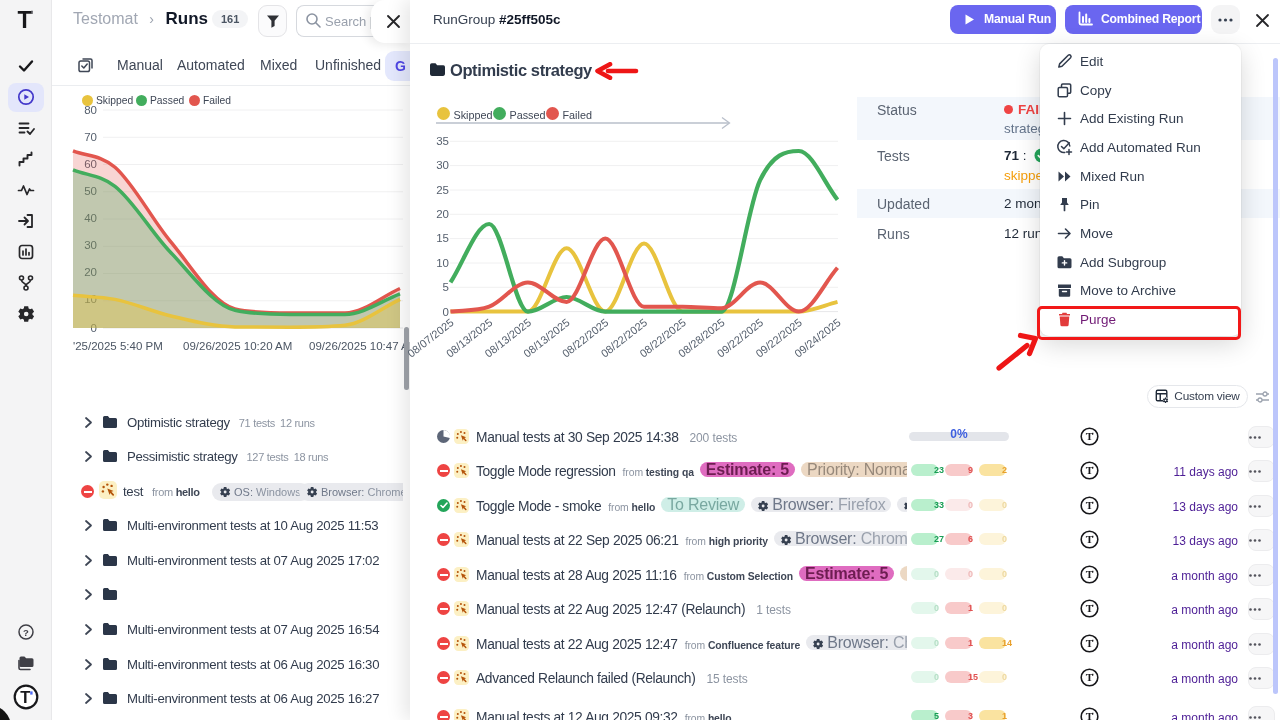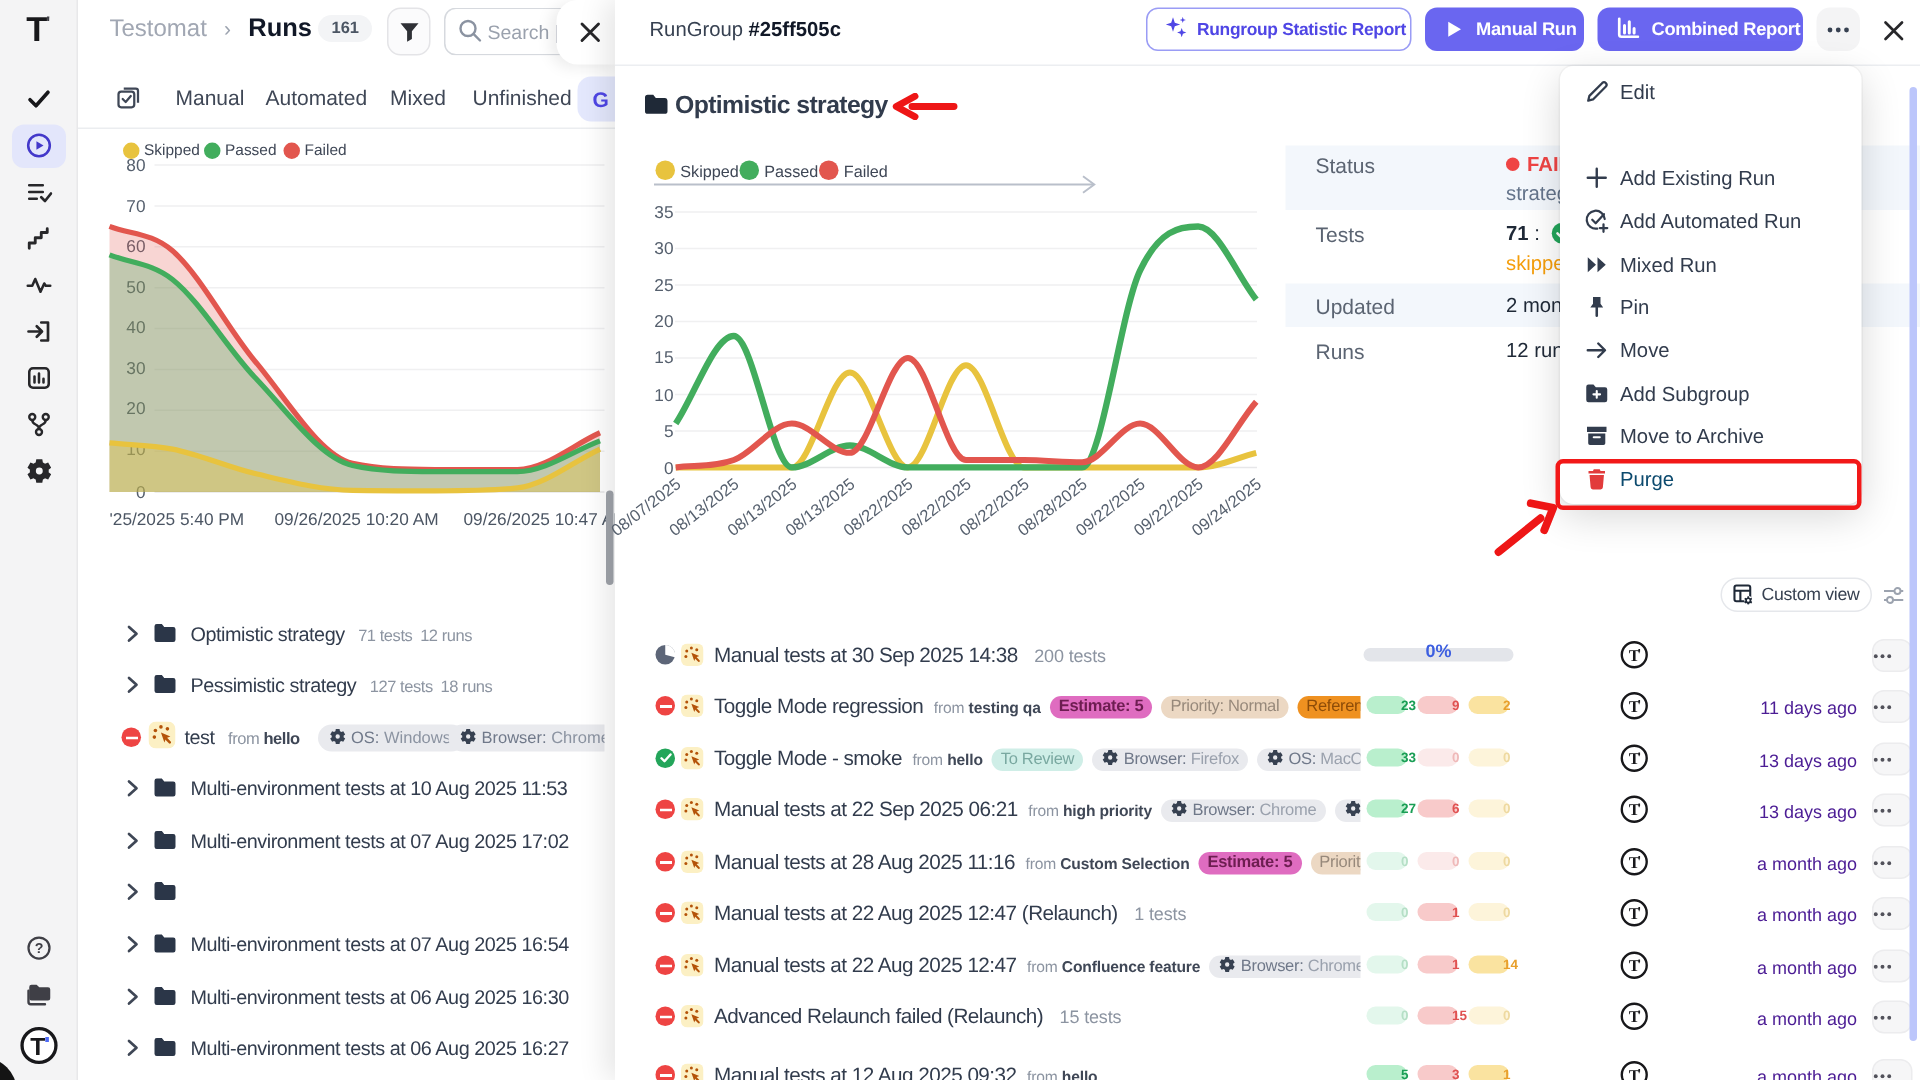--- a/index.html
+++ b/index.html
@@ -50,21 +50,21 @@
 
 #cview { position:absolute; left:737px; top:385px; width:101px; height:23px; border:1px solid #e5e7eb; border-radius:12px; background:#fff; font-size:11.8px; color:#374151; font-weight:500; line-height:21px; text-align:center; letter-spacing:-0.2px; }
 
 .rrow { position:absolute; left:0; width:870px; height:24px; }
 .stat { position:absolute; left:25px; top:4px; width:13px; height:13px; border-radius:50%; }
 .emoji { position:absolute; left:44px; top:1px; }
 .rwrap { position:absolute; left:66px; top:0; width:431px; height:21px; overflow:hidden; white-space:nowrap; }
 .rname { font-size:13.8px; color:#323c4d; font-weight:500; letter-spacing:-0.35px; }
 .rfrom { font-size:10.4px; color:#8c94a1; font-weight:400; letter-spacing:-0.1px; }
 .rfrom b { color:#3f4756; font-weight:700; }
-.pill { display:inline-block; height:15px; line-height:15px; border-radius:8px; padding:0 6px; font-size:11px; letter-spacing:-0.2px; margin-left:6px; vertical-align:1px; }
+.pill { display:inline-block; height:15px; line-height:15px; border-radius:8px; padding:0 6px; font-size:16px; letter-spacing:-0.2px; margin-left:6px; vertical-align:1px; }
 .gpill { background:#e9eaee; color:#6f7889; }
 .cnt { position:absolute; top:2px; width:27px; height:12px; border-radius:6px; font-size:9px; font-weight:700; text-align:center; line-height:12.5px;padding-left:23px; }
 .tcirc { position:absolute; left:670px; top:-1px; }
 .rdate { position:absolute; right:42px; top:3px; font-size:12px; color:#4c1d95; }
 .rmenu { position:absolute; right:5px; top:-2px; width:27px; height:22px; background:#f6f6f7; border:1px solid #ececee; border-radius:8px; text-align:center; }
 #ovscroll { position:absolute; left:1273px; top:58px; width:5px; height:636px; background:#bcc6fb; border-radius:3px; }
 
 #dropdown { position:absolute; left:1040px; top:44px; width:201px; height:292px; background:#fff; border-radius:9px; box-shadow:0 8px 26px rgba(0,0,0,.16), 0 0 0 1px rgba(0,0,0,.03); }
 .mitem { position:absolute; left:0; width:201px; height:29px; }
 .mico { position:absolute; left:16px; top:6px; }
@@ -291,23 +291,20 @@
           <path fill="#2b3648" d="M1 2.5 a1.5 1.5 0 0 1 1.5-1.5 h3.4 l1.6 2 h6 A1.5 1.5 0 0 1 15 4.5 v7 a1.5 1.5 0 0 1-1.5 1.5 h-11 A1.5 1.5 0 0 1 1 11.5 Z"></path>
         </svg>
         <div class="tname">Multi-environment tests at 06 Aug 2025 16:27</div>
       </div>
 </div>
 <div id="pagescroll"></div>
 </div>
 <div id="overlay">
 <div id="ovhead"></div>
 <div id="ovtitle">RunGroup <b>#25ff505c</b></div>
-<div class="btn" id="btn-stat"><svg style="display:inline-block;vertical-align:-3px;margin:0 6px 0 11px" width="16" height="16" viewBox="0 0 16 16">
-        <path fill="#4f46e5" d="M6 1.5 l1.2 3.6 3.6 1.2 -3.6 1.2 L6 11.1 4.8 7.5 1.2 6.3 4.8 5.1 Z M11.8 8.6 l.8 2.3 2.3.8 -2.3.8 -.8 2.3 -.8-2.3 -2.3-.8 2.3-.8 Z M12.5 1.2 l.5 1.6 1.6.5 -1.6.5 -.5 1.6 -.5-1.6 -1.6-.5 1.6-.5 Z"></path>
-      </svg>Rungroup Statistic Report</div>
 <div class="btn" id="btn-manual"><svg style="display:inline-block;vertical-align:-2.5px;margin:0 8px 0 13px" width="13" height="13" viewBox="0 0 13 13">
         <path d="M2.5 1.5 L11 6.5 L2.5 11.5 Z" fill="#fff"></path>
       </svg>Manual Run</div>
 <div class="btn" id="btn-comb"><svg style="display:inline-block;vertical-align:-3px;margin:0 8px 0 13px" width="15" height="15" viewBox="0 0 15 15">
         <path d="M1.5 1.5 V12 a1.5 1.5 0 0 0 1.5 1.5 H14" stroke="#fff" stroke-width="1.8" fill="none" stroke-linecap="round"></path>
         <path d="M5 11 V6 M8.2 11 V3.5 M11.4 11 V8" stroke="#fff" stroke-width="2" stroke-linecap="round"></path>
       </svg>Combined Report</div>
 <div id="btn-dots">
       <svg style="margin:13px auto 0;display:block" width="15" height="4" viewBox="0 0 15 4">
         <circle cx="2" cy="2" r="1.6" fill="#374151"></circle>
@@ -771,20 +768,27 @@
 </div>
 </div>
 <div id="ovscroll"></div>
 <div id="dropdown">
 <div class="mitem" style="top:3px">
       <svg class="mico" width="17" height="17" viewBox="0 0 17 17">
         <path d="M12.2 2.3 a1.7 1.7 0 0 1 2.4 2.4 L6 13.3 l-3.2.8 .8-3.2 Z" stroke="#323c4d" stroke-width="1.5" fill="none" stroke-linejoin="round"></path>
       </svg>
       <div class="mtxt">Edit</div>
     </div>
+<div class="mitem" style="top:32px">
+      <svg class="mico" width="17" height="17" viewBox="0 0 17 17">
+        <path d="M5.5 5.5 V3.2 a1.2 1.2 0 0 1 1.2-1.2 h6.8 a1.2 1.2 0 0 1 1.2 1.2 v6.8 a1.2 1.2 0 0 1-1.2 1.2 H11.5" stroke="#323c4d" stroke-width="1.5" fill="none"></path>
+        <rect x="2.2" y="5.5" width="9.3" height="9.3" rx="1.3" stroke="#323c4d" stroke-width="1.5" fill="none"></rect>
+      </svg>
+      <div class="mtxt">Copy</div>
+    </div>
 <div class="mitem" style="top:60px">
       <svg class="mico" width="17" height="17" viewBox="0 0 17 17">
         <path d="M8.5 2.5 v12 M2.5 8.5 h12" stroke="#323c4d" stroke-width="1.6" stroke-linecap="round"></path>
       </svg>
       <div class="mtxt">Add Existing Run</div>
     </div>
 <div class="mitem" style="top:89px">
       <svg class="mico" width="17" height="17" viewBox="0 0 17 17">
         <path d="M13.8 7 a6 6 0 1 0-5 6.4" stroke="#323c4d" stroke-width="1.5" fill="none" stroke-linecap="round"></path>
         <path d="M5.5 7.5 l2.3 2.3 5.5-6" stroke="#323c4d" stroke-width="1.5" fill="none" stroke-linecap="round" stroke-linejoin="round"></path>
@@ -823,21 +827,21 @@
         <path fill="#323c4d" d="M2 2.5 h13 v3.5 H2 Z"></path>
         <path fill="#323c4d" d="M2.8 7 h11.4 v6.5 a1.2 1.2 0 0 1-1.2 1.2 H4 A1.2 1.2 0 0 1 2.8 13.5 Z"></path>
         <path d="M6.5 9.5 h4" stroke="#fff" stroke-width="1.4" stroke-linecap="round"></path>
       </svg>
       <div class="mtxt">Move to Archive</div>
     </div>
 <div class="mitem" style="top:261px">
       <svg class="mico" width="17" height="17" viewBox="0 0 17 17">
         <path fill="#e23b3b" d="M6.5 1.8 h4 l.5 1.2 h3 v1.6 H3 V3 h3 Z M3.7 5.6 h9.6 l-.7 8.3 a1.5 1.5 0 0 1-1.5 1.4 H5.9 a1.5 1.5 0 0 1-1.5-1.4 Z"></path>
       </svg>
-      <div class="mtxt" style="color:#0c4a6e">Purge</div>
+      <div class="mtxt" style="color:#701a75">Purge</div>
     </div>
 </div>
 <div id="redrect"></div>
 <svg class="abs" style="left:993px;top:330px" width="52" height="44" viewBox="0 0 52 44">
     <path d="M6 38 L34 15.5" stroke="#ee1616" stroke-width="5.2" stroke-linecap="round"></path>
     <path d="M27.5 5.5 L42.5 8.5 L36.5 23.5" stroke="#ee1616" stroke-width="5.2" fill="none" stroke-linecap="round" stroke-linejoin="round"></path>
   </svg>
 <div class="abs" style="left:-33px;top:705px;width:44px;height:44px;border-radius:50%;background:#141414;z-index:50"></div>
 
 </body></html>

